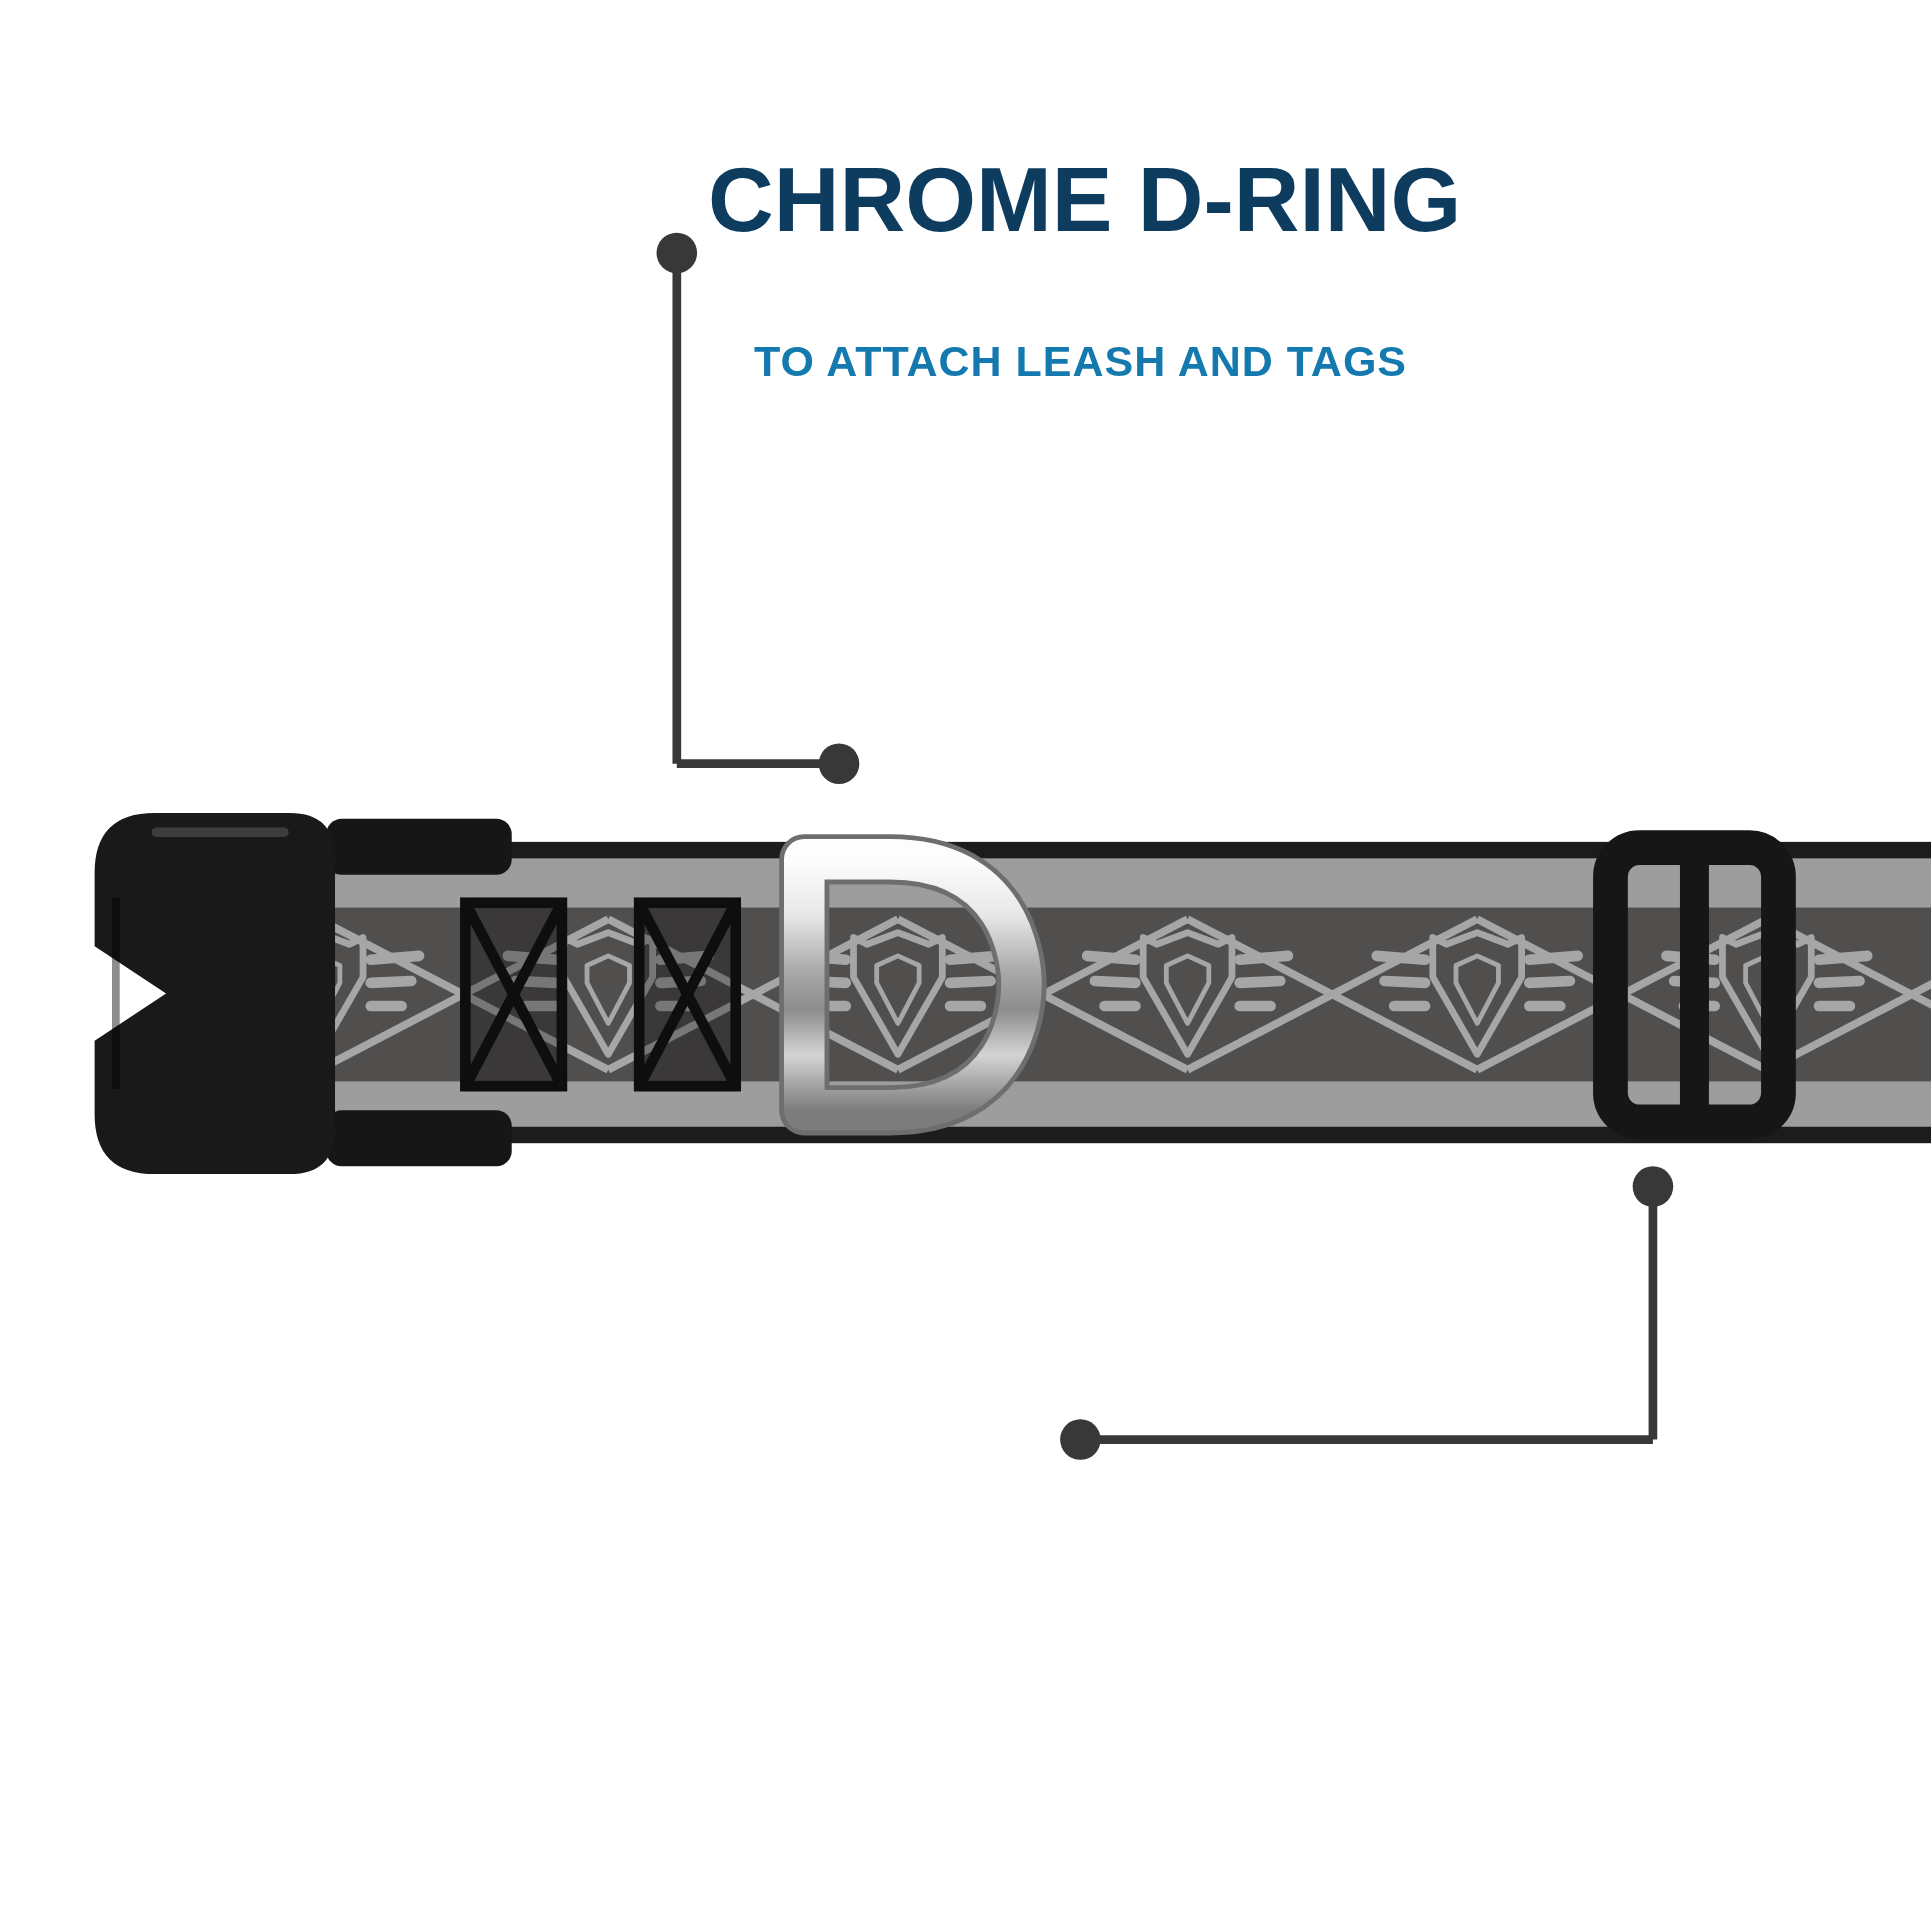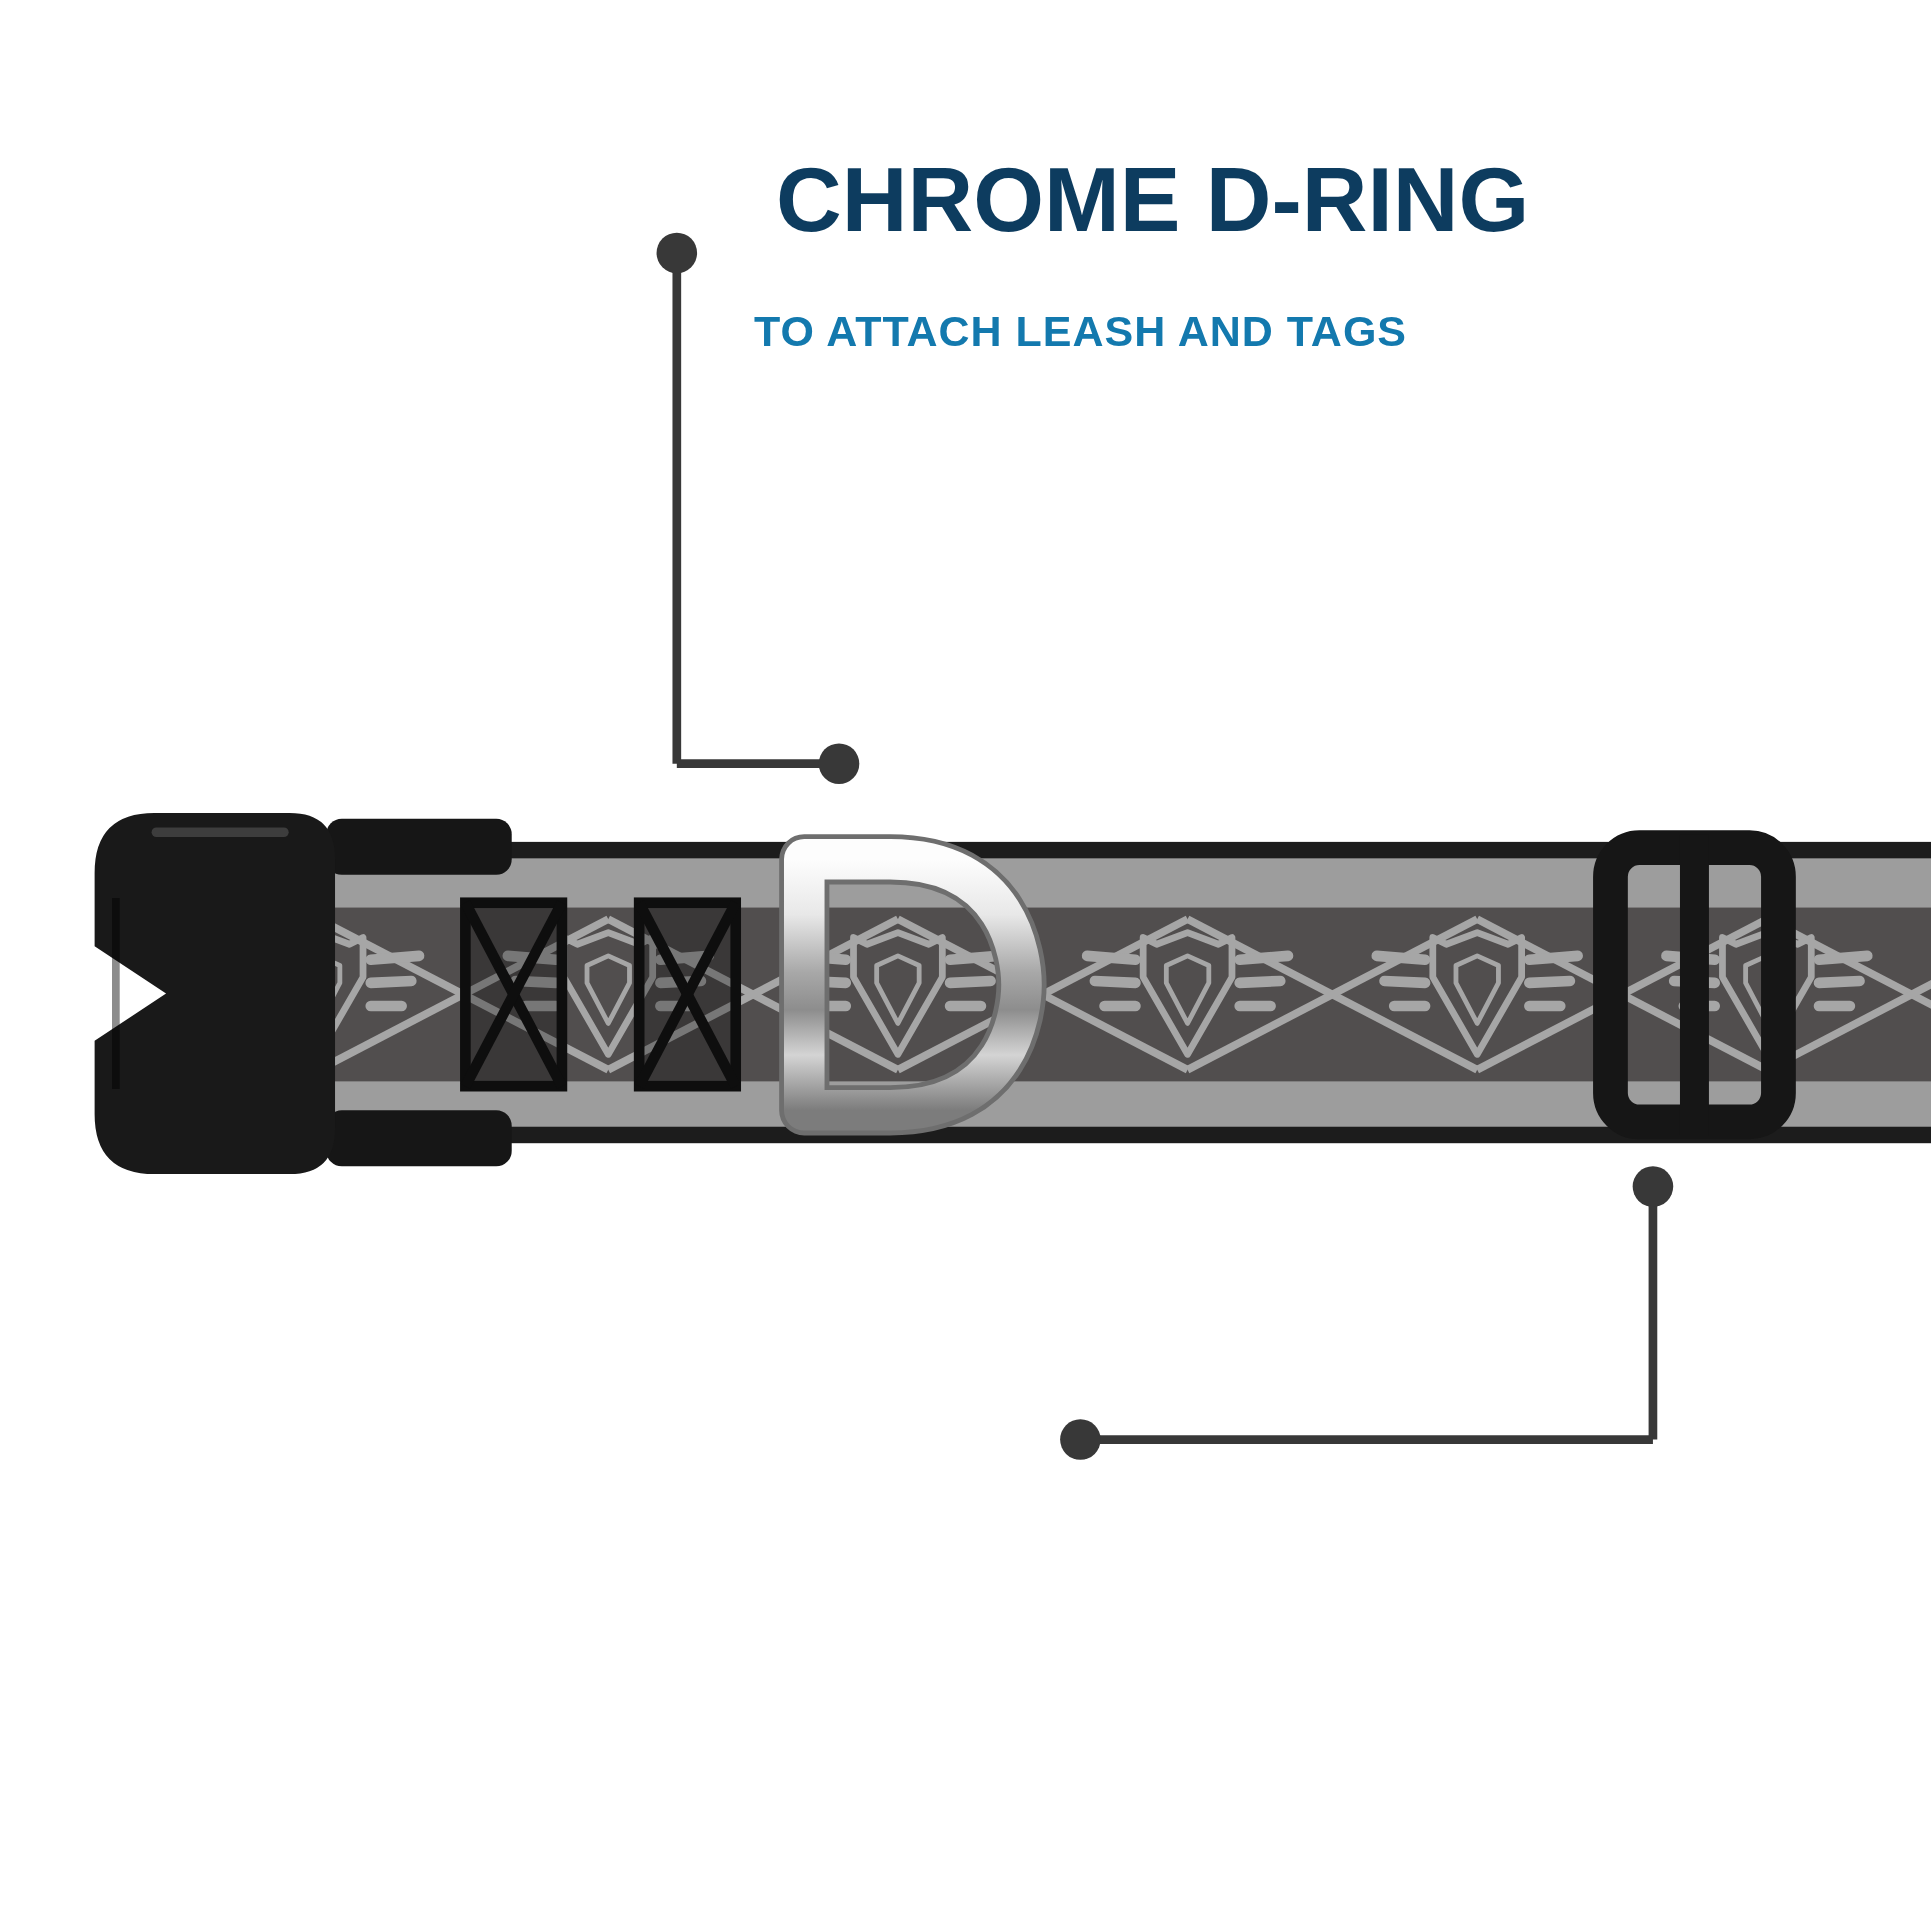--- a/index.html
+++ b/index.html
@@ -12,22 +12,22 @@
   svg.scene{position:absolute;left:0;top:0;}
 
   .callout-title{
     position:absolute;font-weight:700;font-size:91px;line-height:1;
     color:var(--title,#0d3c5f);white-space:nowrap;letter-spacing:0;
   }
   .callout-subtitle{
     position:absolute;font-weight:700;font-size:43px;line-height:1;
     color:var(--subtitle,#1379ae);white-space:nowrap;letter-spacing:1px;
   }
-  #title-top{left:776px;top:154px;text-align:center;}
-  #subtitle-top{left:754px;top:310px;}
+  #title-top{left:708px;top:154px;text-align:center;}
+  #subtitle-top{left:754px;top:340px;}
   #title-bottom{left:537px;top:1495px;}
   #subtitle-bottom{left:540px;top:1618px;}
 
   .webbing{fill:var(--webbing_gray,#9d9d9d);}
   .stripe{fill:var(--stripe_gray,#514e4e);}
   .edge{fill:#1c1c1c;}
   .pat{stroke:var(--pattern_gray,#a6a6a6);fill:none;}
   .hw-fill{fill:var(--hardware_black,#161616);}
   .hw-stroke{stroke:var(--hardware_black,#161616);fill:none;}
   .cl{stroke:var(--callout_line,#383838);stroke-width:9px;}

